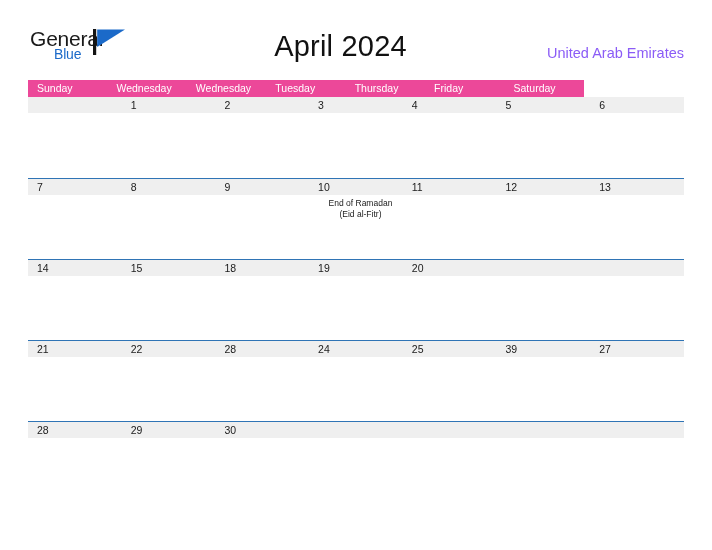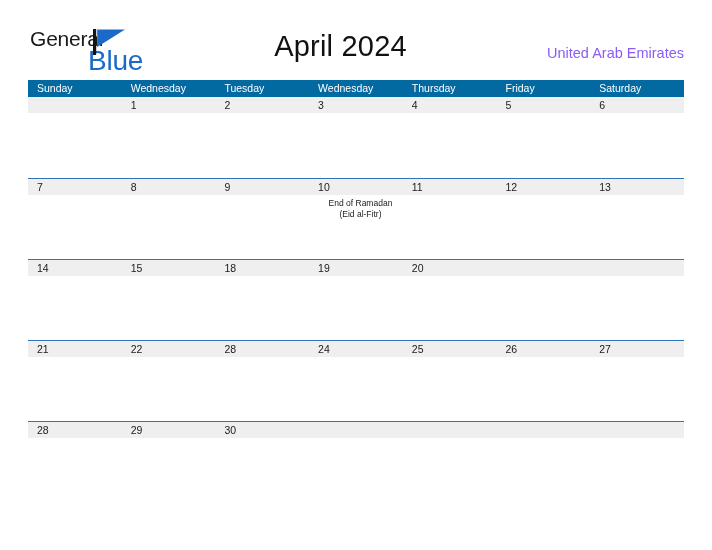--- a/index.html
+++ b/index.html
@@ -40,26 +40,25 @@
     font-size: 21px;
     letter-spacing: -0.2px;
     color: #1a1a1a;
     font-family: "Liberation Sans", sans-serif;
     line-height: 1;
   }
   .brand-blue {
     position: absolute;
     left: 24px;
     top: 19px;
-    font-size: 28px;
+    font-size: 14px;
     letter-spacing: -0.2px;
     color: #1b6ac9;
     font-family: "Liberation Sans", sans-serif;
     line-height: 1;
-    margin-left: 34px;
   }
   .brand-flag {
     position: absolute;
     left: 63px;
     top: 1px;
     width: 38px;
     height: 26px;
   }
   .brand-flag svg { display: block; }
 
@@ -88,23 +87,23 @@
   
   .calendar {
     position: absolute;
     left: 28px;
     top: 80px;
     width: 656px;
   }
 
   .weekday-header {
     display: flex;
-    width: 656px;
+    width: 556px;
     height: 17px;
-    background: #0369a1;
+    background: #ec4899;
   }
   .weekday-cell {
     width: 93.714px;
     height: 17px;
     box-sizing: border-box;
     padding-left: 9px;
     color: #ffffff;
     font-size: 10.5px;
     line-height: 17px;
     font-family: "Liberation Sans", sans-serif;
@@ -182,22 +181,22 @@
 
   <div class="cal-region">United Arab Emirates</div>
 
 </div>
 
 <div class="calendar">
 
   <div class="weekday-header">
     <div class="weekday-cell">Sunday</div>
     <div class="weekday-cell">Wednesday</div>
+    <div class="weekday-cell">Wednesday</div>
     <div class="weekday-cell">Tuesday</div>
-    <div class="weekday-cell">Wednesday</div>
     <div class="weekday-cell">Thursday</div>
     <div class="weekday-cell">Friday</div>
     <div class="weekday-cell">Saturday</div>
   </div>
 
   <div id="weeks-container">
       <div class="week-row first">
         <div class="daynum-band">
           <div style="width: 93.714px;"></div>
           <div style="width: 93.714px;"></div>
@@ -317,21 +316,21 @@
           <div class="day-cell">
             <div class="day-num">28</div>
           </div>
           <div class="day-cell">
             <div class="day-num">24</div>
           </div>
           <div class="day-cell">
             <div class="day-num">25</div>
           </div>
           <div class="day-cell">
-            <div class="day-num">26</div>
+            <div class="day-num">39</div>
           </div>
           <div class="day-cell">
             <div class="day-num">27</div>
           </div>
         </div>
       </div>
       <div class="week-row">
         <div class="daynum-band">
           <div style="width: 93.714px;"></div>
           <div style="width: 93.714px;"></div>

